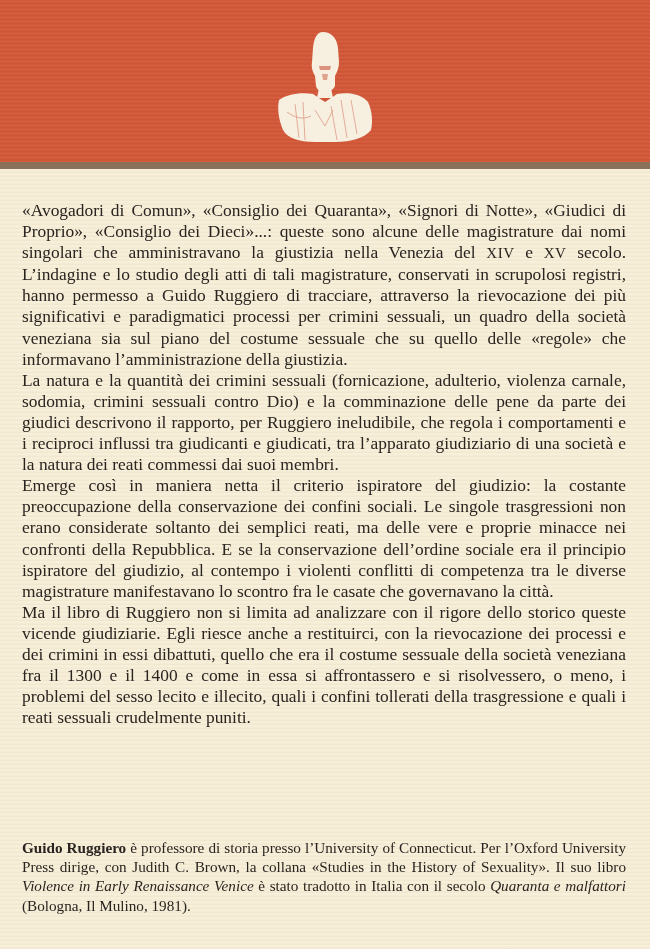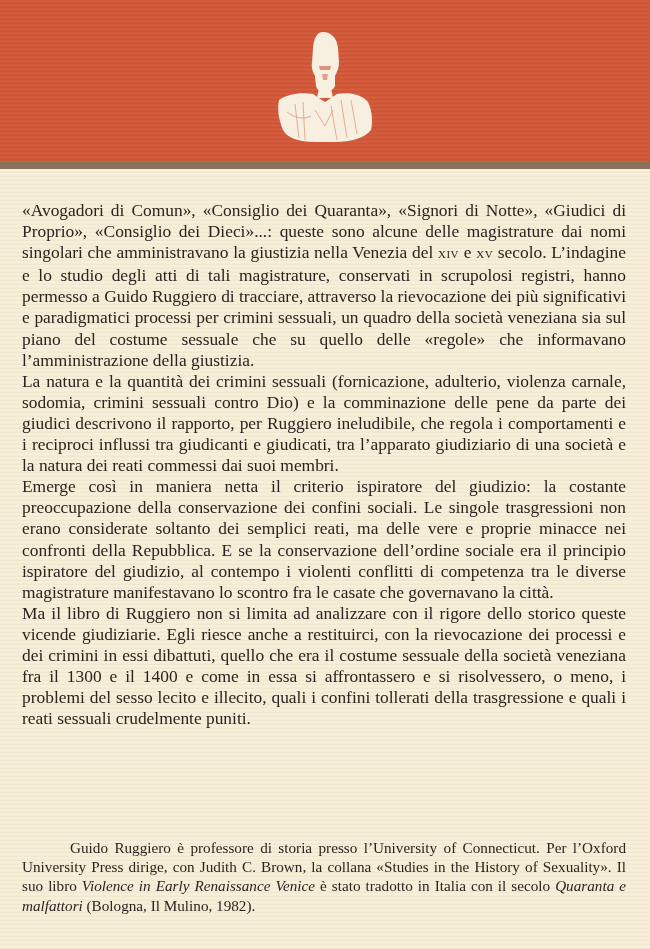--- a/index.html
+++ b/index.html
@@ -55,34 +55,34 @@
       font-size: 17.4px;
       line-height: 21.1px;
       text-align: justify;
       hyphens: manual;
     }
     .main-text p {
       margin: 0;
     }
     .sc {
       font-variant: small-caps;
-      font-size: 11px;
+      font-size: 15px;
       letter-spacing: 0.5px;
     }
     .bio {
       position: absolute;
       left: 22px;
       top: 838px;
       width: 604px;
       color: #2a2420;
       font-size: 15.2px;
       line-height: 19.2px;
       text-align: justify;
     }
-    .bio b { font-weight: normal; margin-left: 48px; }
+    .bio b { font-weight: bold; }
     .bio i { }
   </style>
 </head>
 <body>
 
 <div class="top-band">
   <svg class="emblem" viewBox="0 0 100 115">
     <g fill="#f7efe0">
 
       <path d="M48 2 C56 2 62 8 63 18 L64 32 C64 38 62 42 60 46 L60 56 C58 60 54 62 50 62 C46 62 42 60 41 56 L40 46 C38 42 36 38 37 32 L38 18 C39 8 42 2 48 2 Z"></path>
@@ -112,14 +112,14 @@
 <div class="paper"></div>
 
 <div class="main-text">
   <p><span>«Avogadori di Comun», «Consiglio dei Quaranta», «Signori di Notte», «Giudici di Proprio», «Consiglio dei Dieci»...: queste sono alcune delle magistrature dai nomi singolari che amministravano la giustizia nella Venezia del </span><span class="sc">XIV</span><span> e </span><span class="sc">XV</span><span> secolo. L’indagine e lo studio degli atti di tali magistrature, conservati in scrupolosi registri, hanno permesso a Guido Ruggiero di tracciare, attraverso la rievocazione dei più significativi e paradigmatici processi per crimini sessuali, un quadro della società veneziana sia sul piano del costume sessuale che su quello delle «regole» che informavano l’amministrazione della giustizia.</span></p>
   <p>La natura e la quantità dei crimini sessuali (fornicazione, adulterio, violenza carnale, sodomia, crimini sessuali contro Dio) e la comminazione delle pene da parte dei giudici descrivono il rapporto, per Ruggiero ineludibile, che regola i comportamenti e i reciproci influssi tra giudicanti e giudicati, tra l’apparato giudiziario di una società e la natura dei reati commessi dai suoi membri.</p>
   <p>Emerge così in maniera netta il criterio ispiratore del giudizio: la costante preoccupazione della conservazione dei confini sociali. Le singole trasgressioni non erano considerate soltanto dei semplici reati, ma delle vere e proprie minacce nei confronti della Repubblica. E se la conservazione dell’ordine sociale era il principio ispiratore del giudizio, al contempo i violenti conflitti di competenza tra le diverse magistrature manifestavano lo scontro fra le casate che governavano la città.</p>
   <p>Ma il libro di Ruggiero non si limita ad analizzare con il rigore dello storico queste vicende giudiziarie. Egli riesce anche a restituirci, con la rievocazione dei processi e dei crimini in essi dibattuti, quello che era il costume sessuale della società veneziana fra il 1300 e il 1400 e come in essa si affrontassero e si risolvessero, o meno, i problemi del sesso lecito e illecito, quali i confini tollerati della trasgressione e quali i reati sessuali crudelmente puniti.</p>
 </div>
 
 <div class="bio">
-  <b>Guido Ruggiero</b><span> è professore di storia presso l’University of Connecticut. Per l’Oxford University Press dirige, con Judith C. Brown, la collana «Studies in the History of Sexuality». Il suo libro </span><i>Violence in Early Renaissance Venice</i><span> è stato tradotto in Italia con il secolo </span><i>Quaranta e malfattori</i><span> (Bologna, Il Mulino, 1982).</span>
+  <b>Guido Ruggiero</b><span> è professore di storia presso l’University of Connecticut. Per l’Oxford University Press dirige, con Judith C. Brown, la collana «Studies in the History of Sexuality». Il suo libro </span><i>Violence in Early Renaissance Venice</i><span> è stato tradotto in Italia con il secolo </span><i>Quaranta e malfattori</i><span> (Bologna, Il Mulino, 1981).</span>
 </div>
 
 </body></html>

